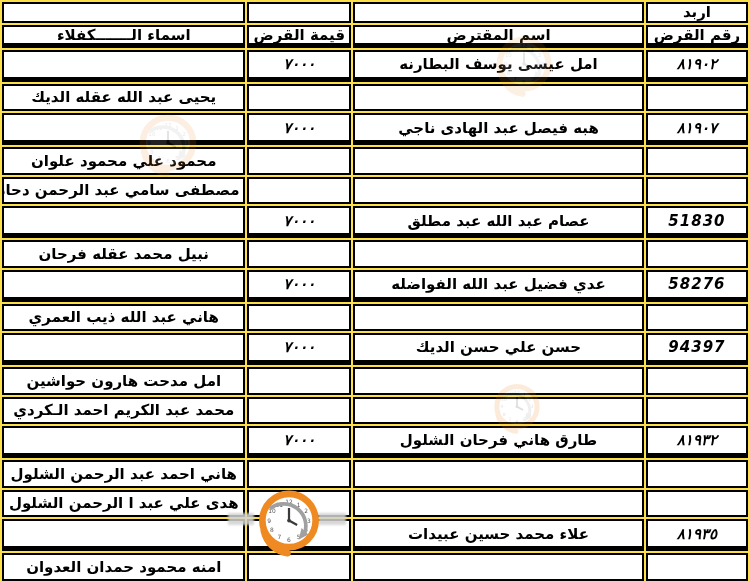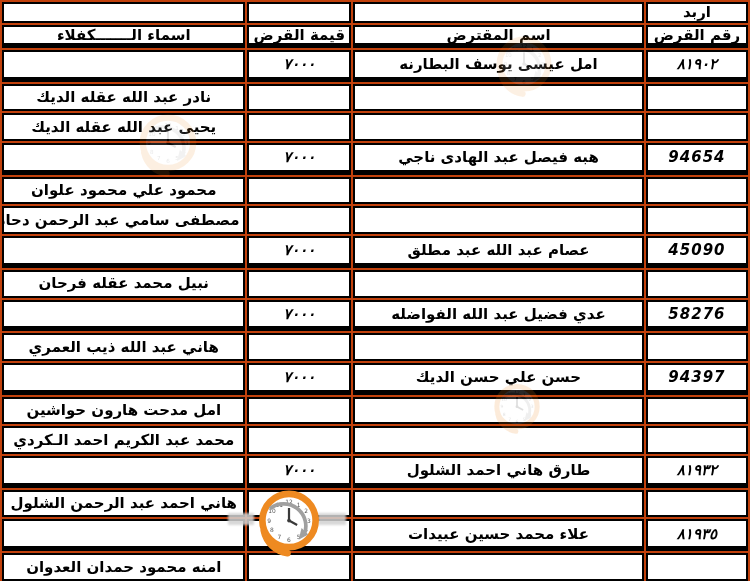--- a/index.html
+++ b/index.html
@@ -1,19 +1,19 @@
 <!DOCTYPE html>
 <html lang="ar"><head>
 <meta charset="utf-8">
 <style>
   html,body{margin:0;padding:0;background:#fff;}
   .page{
     position:relative;
     width:750px;height:581px;
-    background:#c2410c;
+    background:#fde047;
     overflow:hidden;
     font-family:"DejaVu Sans",sans-serif;
   }
   table.register{
     width:750px;height:583px;
     table-layout:fixed;
     border-collapse:separate;
     border-spacing:2px;
     font-weight:bold;
     color:#000;
@@ -77,48 +77,42 @@
         <tr class="thick">
           <td class="num">٨١٩٠٢</td>
           <td>امل عيسى يوسف البطارنه</td>
           <td class="num">٧٠٠٠</td>
           <td></td>
         </tr>
         <tr>
           <td></td>
           <td></td>
           <td></td>
-          <td>نادر عبد الله عقله الديك</td>
-        </tr>
-        <tr>
-          <td></td>
-          <td></td>
-          <td></td>
           <td>يحيى عبد الله عقله الديك</td>
         </tr>
         <tr class="thick">
-          <td class="num">94654</td>
+          <td class="num">٨١٩٠٧</td>
           <td>هبه فيصل عبد الهادى ناجي</td>
           <td class="num">٧٠٠٠</td>
           <td></td>
         </tr>
         <tr>
           <td></td>
           <td></td>
           <td></td>
           <td>محمود علي محمود علوان</td>
         </tr>
         <tr>
           <td></td>
           <td></td>
           <td></td>
           <td>مصطفى سامي عبد الرحمن دحادحه</td>
         </tr>
         <tr class="thick">
-          <td class="num">45090</td>
+          <td class="num">51830</td>
           <td>عصام عبد الله عبد مطلق</td>
           <td class="num">٧٠٠٠</td>
           <td></td>
         </tr>
         <tr>
           <td></td>
           <td></td>
           <td></td>
           <td>نبيل محمد عقله فرحان</td>
         </tr>
@@ -147,29 +141,35 @@
           <td>امل مدحت هارون حواشين</td>
         </tr>
         <tr>
           <td></td>
           <td></td>
           <td></td>
           <td>محمد عبد الكريم احمد الـكردي</td>
         </tr>
         <tr class="thick">
           <td class="num">٨١٩٣٢</td>
-          <td>طارق هاني احمد الشلول</td>
+          <td>طارق هاني فرحان الشلول</td>
           <td class="num">٧٠٠٠</td>
           <td></td>
         </tr>
         <tr>
           <td></td>
           <td></td>
           <td></td>
           <td>هاني احمد عبد الرحمن الشلول</td>
+        </tr>
+        <tr>
+          <td></td>
+          <td></td>
+          <td></td>
+          <td>هدى علي عبد ا الرحمن الشلول</td>
         </tr>
         <tr class="thick">
           <td class="num">٨١٩٣٥</td>
           <td>علاء محمد حسين عبيدات</td>
           <td class="num faded">٧٠٠٠</td>
           <td></td>
         </tr>
         <tr>
           <td></td>
           <td></td>

